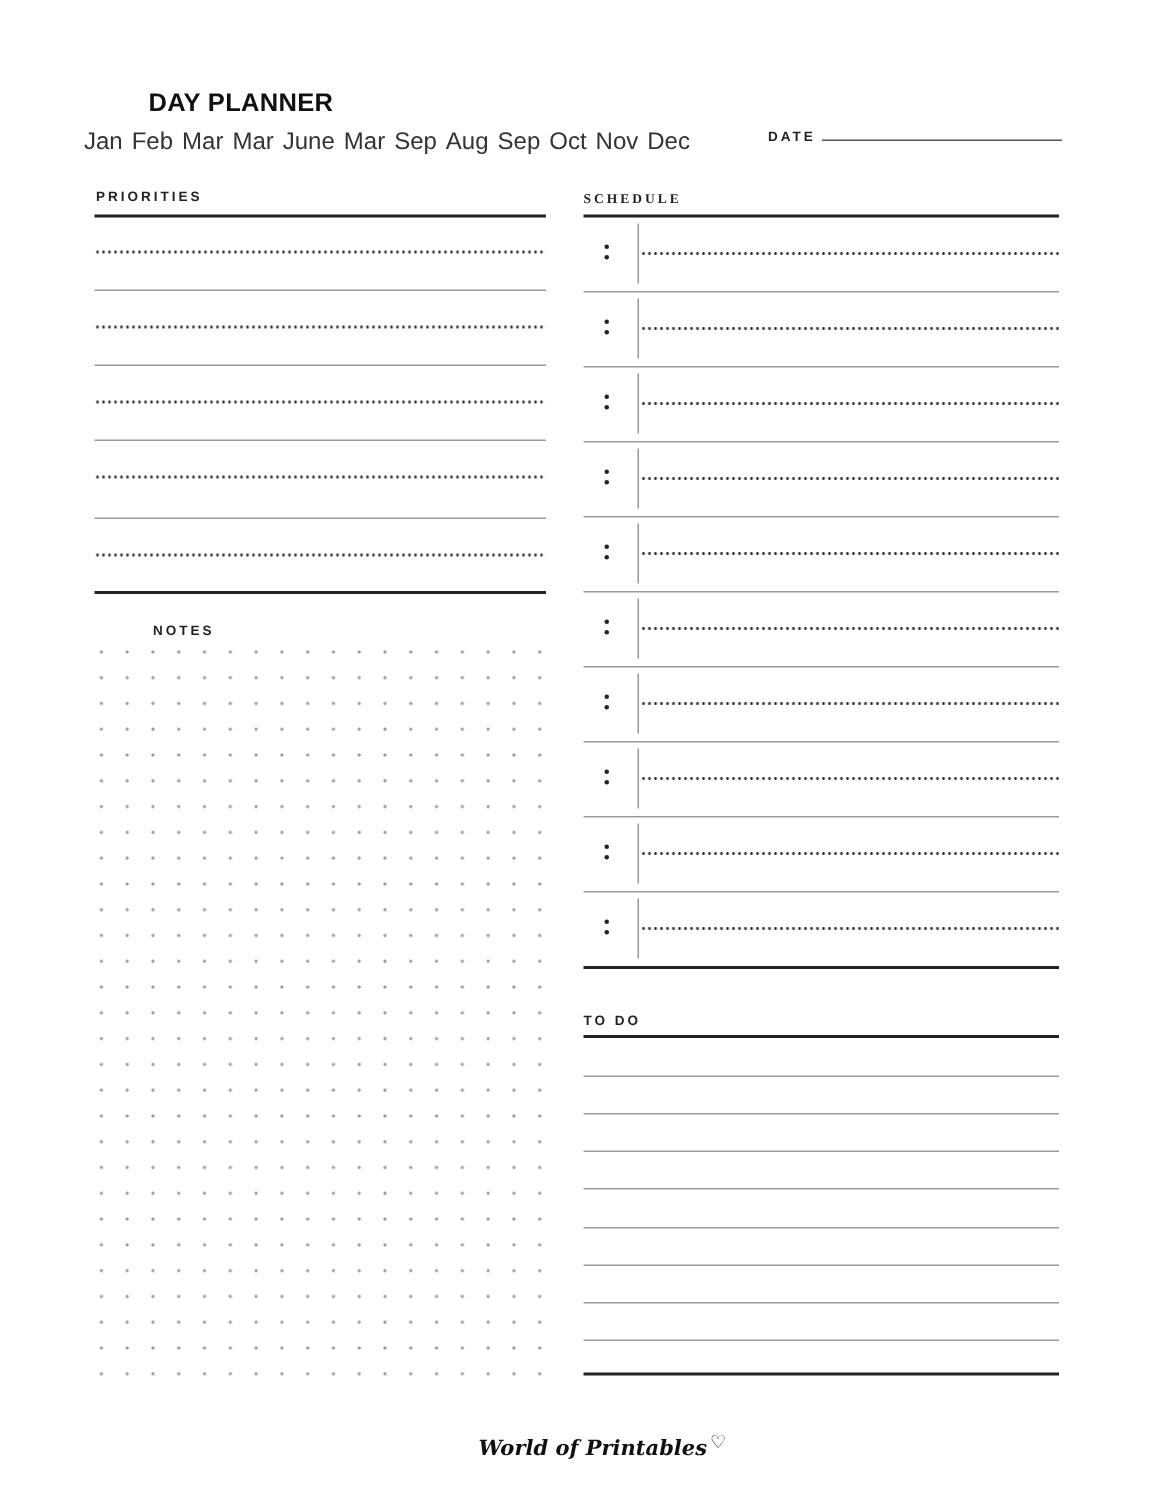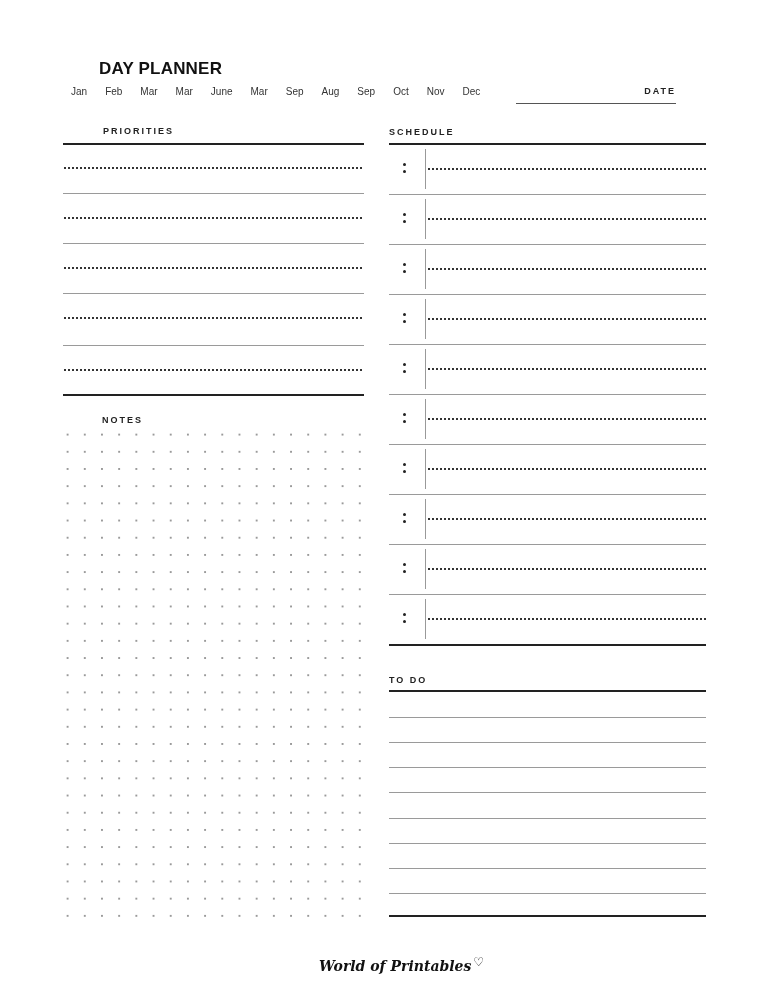--- a/index.html
+++ b/index.html
@@ -1,22 +1,22 @@
 <!DOCTYPE html>
 <html><head>
 <meta charset="utf-8">
 <style>
   * { box-sizing: border-box; margin: 0; padding: 0; }
   html, body { width: 768px; height: 994px; background: #fff; overflow: hidden; }
   body { position: relative; font-family: "Liberation Sans", sans-serif; color: #1a1a1a; }
 
   .title { position: absolute; left: 62px; top: 59px; font-size: 17px; font-weight: bold; letter-spacing: 0.2px; color: #111; margin-left: 37px; }
-  .months { position: absolute; left: 71px; top: 86px; display: flex; gap: 12px; font-size: 10px; color: #333; }
+  .months { position: absolute; left: 56px; top: 86px; display: flex; gap: 0; font-size: 16px; color: #333; }
   .months span { margin-right: 6px; }
-  .date-wrap { position: absolute; left: 512px; top: 86px; display: flex; align-items: flex-end; flex-direction: column; }
+  .date-wrap { position: absolute; left: 512px; top: 86px; display: flex; align-items: flex-start; }
   .date-label { font-size: 9px; font-weight: bold; letter-spacing: 2px; color: #222; }
   .date-line { width: 160px; border-bottom: 1px solid #555; margin-left: 4px; height: 8px; }
 
   .sec-label { position: absolute; font-size: 9px; font-weight: bold; letter-spacing: 2px; color: #222; }
 
   .hr-thick { position: absolute; height: 2px; background: #222; }
   .hr-thin { position: absolute; height: 1px; background: #9a9a9a; }
   .hr-dot { position: absolute; height: 2px;
     background-image: radial-gradient(circle, #333 0.8px, transparent 1.1px);
     background-size: 4px 2px; background-repeat: repeat-x; }
@@ -52,39 +52,39 @@
   <span>Oct</span>
   <span>Nov</span>
   <span>Dec</span>
 </div>
 
 <div class="date-wrap">
   <span class="date-label">DATE</span>
   <span class="date-line"></span>
 </div>
 
-<div class="sec-label" style="left:64px;top:126px;margin-left:39px;">PRIORITIES</div>
+<div class="sec-label" style="left:64px;top:126px;">PRIORITIES</div>
 <div id="priorities">
     <div class="hr-thick" style="left: 63px; top: 143px; width: 301px;"></div>
     <div class="hr-dot" style="left: 63px; top: 167px; width: 301px;"></div>
     <div class="hr-thin" style="left: 63px; top: 193px; width: 301px;"></div>
     <div class="hr-dot" style="left: 63px; top: 217px; width: 301px;"></div>
     <div class="hr-thin" style="left: 63px; top: 243px; width: 301px;"></div>
     <div class="hr-dot" style="left: 63px; top: 267px; width: 301px;"></div>
     <div class="hr-thin" style="left: 63px; top: 293px; width: 301px;"></div>
     <div class="hr-dot" style="left: 63px; top: 317px; width: 301px;"></div>
     <div class="hr-thin" style="left: 63px; top: 345px; width: 301px;"></div>
     <div class="hr-dot" style="left: 63px; top: 369px; width: 301px;"></div>
     <div class="hr-thick" style="left: 63px; top: 394px; width: 301px;"></div>
   </div>
 
 <div class="sec-label" style="left:66px;top:415px;margin-left:36px;">NOTES</div>
 <div class="dotgrid"></div>
 
-<div class="sec-label" style="left:389px;top:127px;">SCHEDULE</div>
+<div class="sec-label" style="left:389px;top:127px;font-family:Liberation Serif, serif;">SCHEDULE</div>
 <div id="schedule">
     <div class="hr-thick" style="left: 389px; top: 143px; width: 317px;"></div>
     <div class="" style="position: absolute; left: 0px; top: 0px;">
       <div class="colon" style="left: 403px; top: 163px; height: 10px;"></div>
       <div class="vline" style="left: 425px; top: 149px; height: 40px;"></div>
       <div class="hr-dot" style="left: 427px; top: 168px; width: 279px;"></div>
       <div class="hr-thin" style="left: 389px; top: 194px; width: 317px;"></div>
     </div>
     <div class="" style="position: absolute; left: 0px; top: 0px;">
       <div class="colon" style="left: 403px; top: 213px; height: 10px;"></div>

